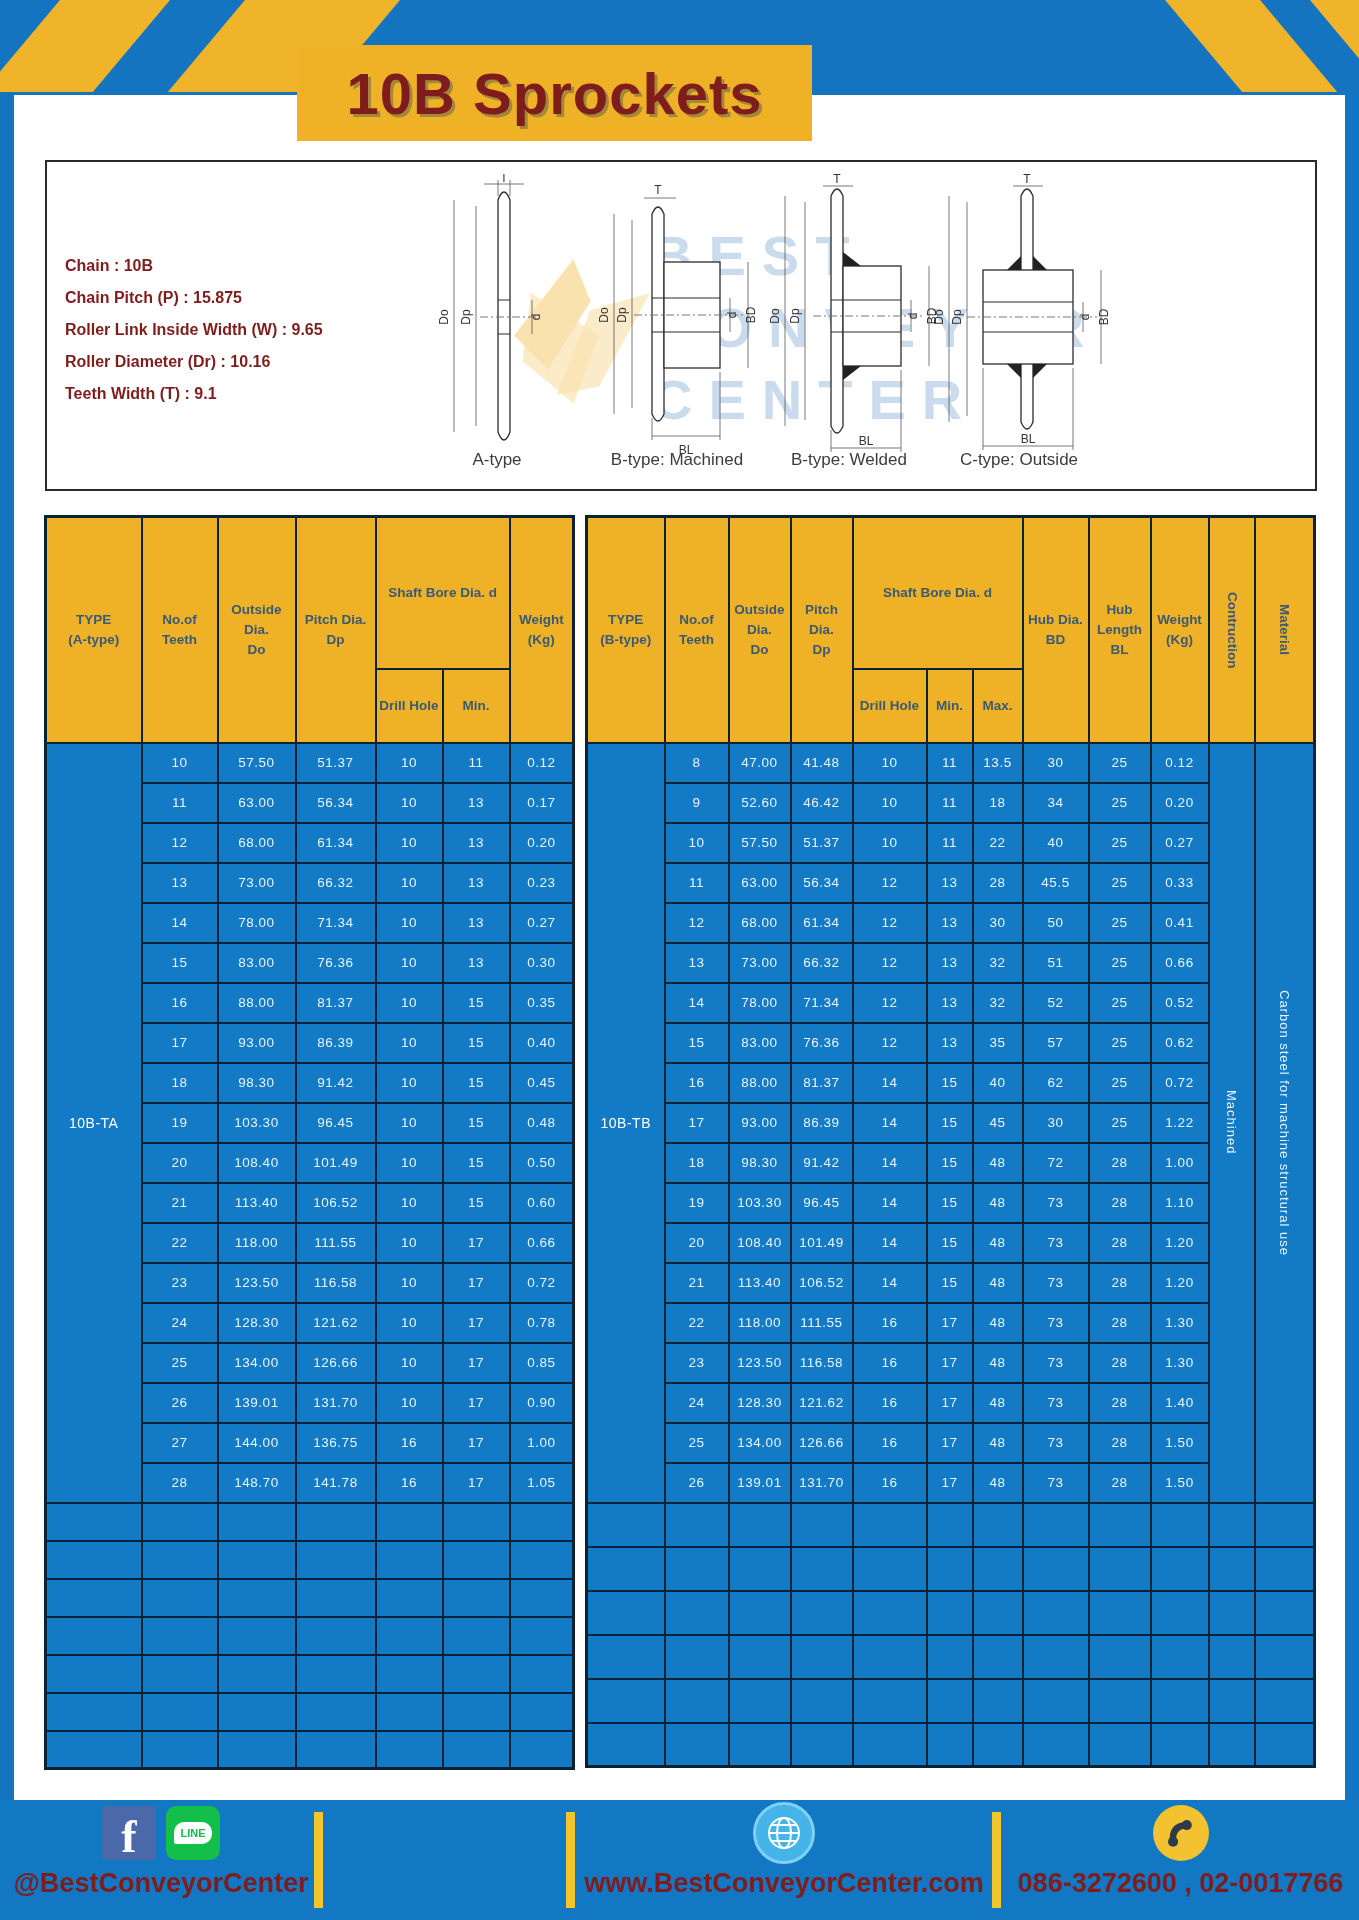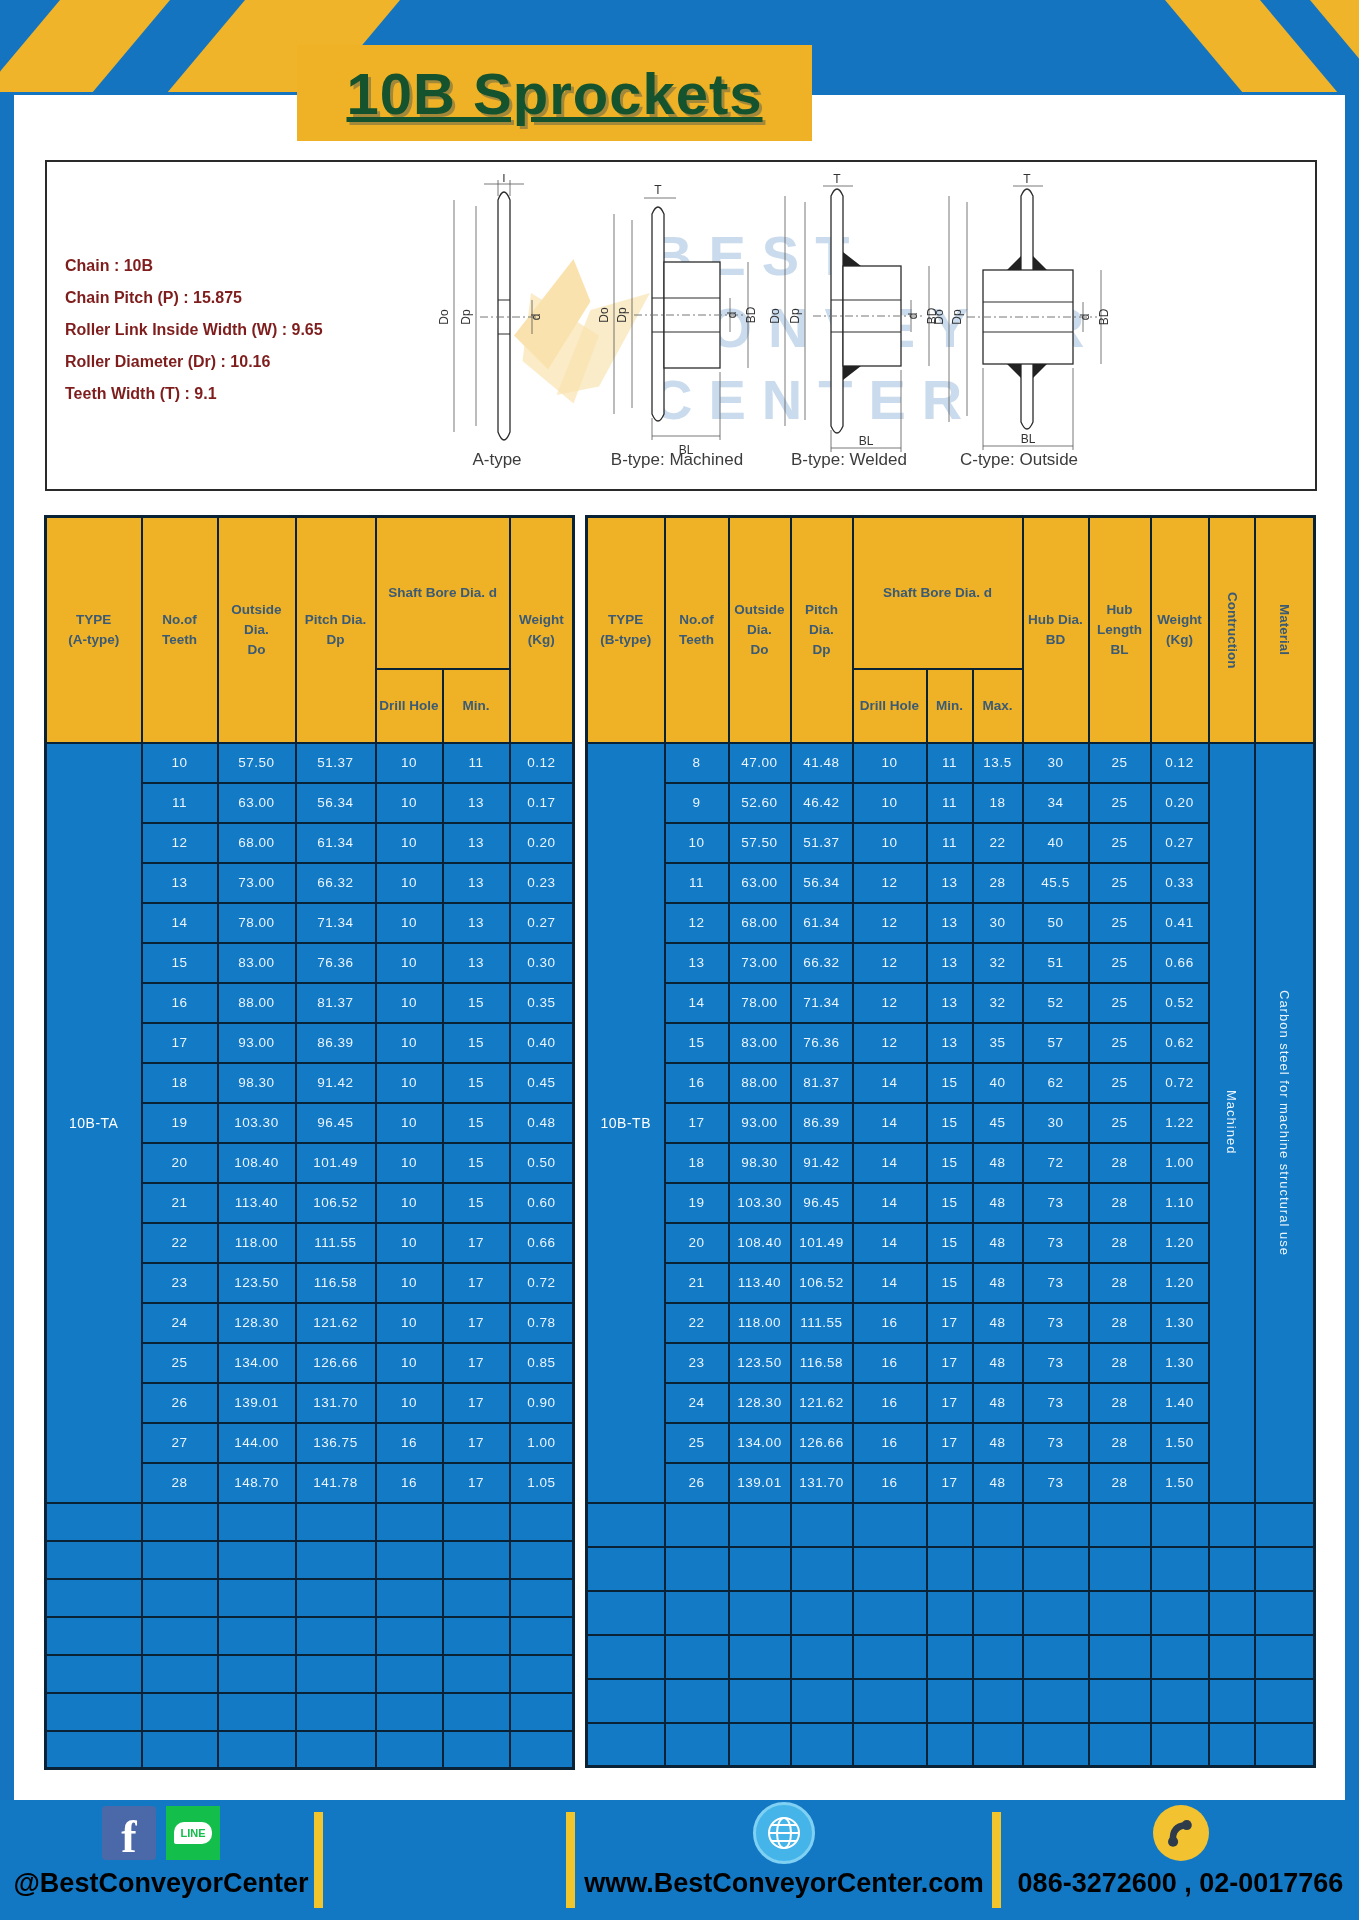--- a/index.html
+++ b/index.html
@@ -13,22 +13,22 @@
   .frame-right{right:0;}
   .stripe{position:absolute;top:0;height:92px;background:#F0B42A;transform-origin:top left;}
   .stripe-l1{left:60px;width:110px;transform:skewX(-40deg);}
   .stripe-l2{left:245px;width:155px;transform:skewX(-40deg);}
   .stripe-r1{left:1165px;width:95px;transform:skewX(40deg);}
   .stripe-r2{left:1310px;width:130px;transform:skewX(40deg);}
 
   
   .title-box{position:absolute;left:297px;top:45px;width:515px;height:96px;background:#EFB226;
     display:flex;align-items:center;justify-content:center;}
-  .title-text{font-size:58px;font-weight:800;color:#14532d;letter-spacing:1px;
-    text-shadow:3px 3px 0 rgba(23,58,94,.35);text-decoration:underline;}
+  .title-text{font-size:58px;font-weight:800;color:#7f1d1d;letter-spacing:1px;
+    text-shadow:3px 3px 0 rgba(23,58,94,.35);}
 
   
   .diagram-box{position:absolute;left:45px;top:160px;width:1268px;height:327px;background:#fff;
     border:2px solid #2a2a2a;}
   .spec-lines{position:absolute;left:18px;top:88px;color:#7f1d1d;font-weight:700;font-size:16px;line-height:32px;}
   .watermark{position:absolute;left:420px;top:50px;width:620px;height:240px;pointer-events:none;}
   .wm-logo{position:absolute;left:30px;top:30px;width:170px;height:170px;opacity:.45;}
   .wm-text{position:absolute;left:185px;top:8px;color:rgba(148,184,219,.50);font-weight:800;
     font-size:56px;line-height:72px;letter-spacing:16px;}
   .diag{position:absolute;top:12px;}
@@ -49,25 +49,25 @@
   .tbl-a .empty-row{height:38px;}
   .tbl-b .empty-row{height:44px;}
   .type-cell{font-size:14px;color:#fff;letter-spacing:.5px;}
   .vert-head{writing-mode:vertical-rl;line-height:14px;white-space:nowrap;}
   .vert-val{writing-mode:vertical-rl;font-size:13px;letter-spacing:1px;color:#E9F4FE;}
 
   
   .footer-band{position:absolute;left:0;top:1800px;width:1359px;height:120px;background:#1378C3;}
   .f-group{position:absolute;top:1804px;display:flex;flex-direction:column;align-items:center;gap:6px;}
   .f-icons{display:flex;gap:10px;align-items:center;height:58px;}
-  .f-text{color:#000000;font-weight:700;font-size:27px;white-space:nowrap;}
+  .f-text{color:#7f1d1d;font-weight:700;font-size:27px;white-space:nowrap;}
   .f-div{position:absolute;top:1812px;width:9px;height:96px;background:#F2C52D;}
   .icon-fb{width:54px;height:54px;background:#4B69A8;border-radius:4px;display:flex;align-items:flex-end;justify-content:center;}
   .icon-fb span{color:#fff;font-size:46px;font-weight:700;line-height:46px;font-family:"Liberation Serif",serif;}
-  .icon-line{width:54px;height:54px;background:#13BE4B;border-radius:0;display:flex;align-items:center;justify-content:center;}
+  .icon-line{width:54px;height:54px;background:#13BE4B;border-radius:10px;display:flex;align-items:center;justify-content:center;}
   .line-bubble{background:#fff;border-radius:10px 10px 10px 2px;padding:5px 6px;color:#13BE4B;font-size:11px;font-weight:800;}
   .icon-mail{width:52px;height:58px;background:#BE3127;border-radius:50%;display:flex;align-items:center;justify-content:center;}
   .icon-globe{width:56px;height:56px;background:#45B5E9;border-radius:50%;display:flex;align-items:center;justify-content:center;border:3px solid #7fd0f2;}
   .icon-phone{width:56px;height:56px;background:#F2C231;border-radius:50%;display:flex;align-items:center;justify-content:center;}
 </style>
 </head>
 <body>
 
 <div class="page">
 

